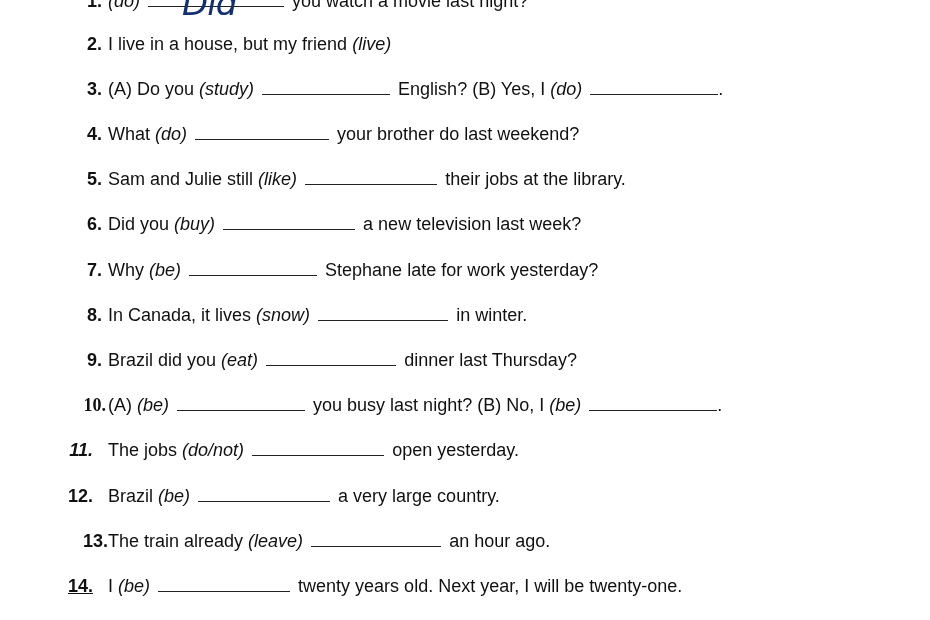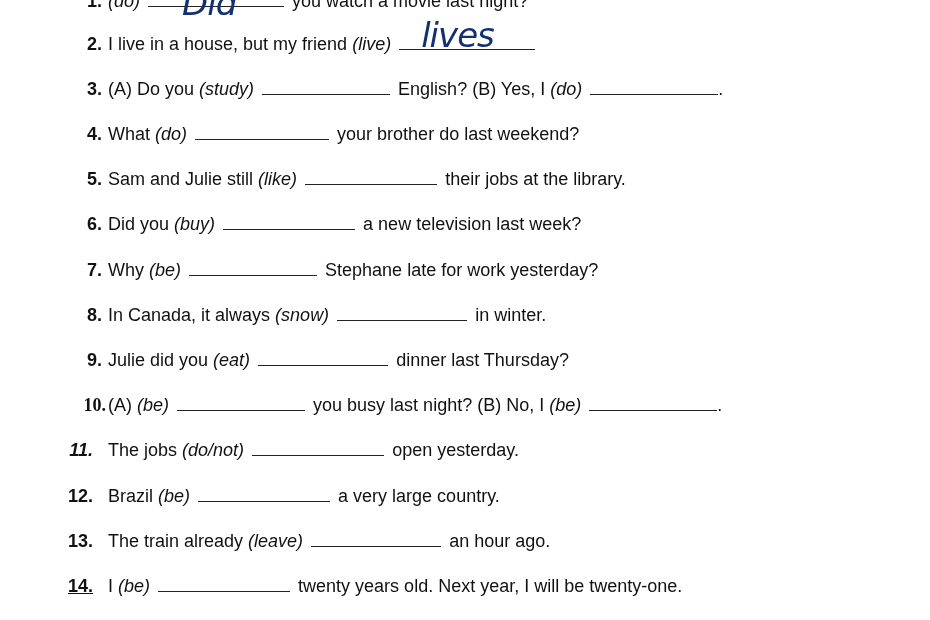--- a/index.html
+++ b/index.html
@@ -57,21 +57,20 @@
     <span class="blank" style="width:136px;"><span class="answer" style="left:34px;bottom:-14px;">Did</span></span>
     <span>you watch a movie last night?</span>
   </span>
 </div>
 
 <div class="item" style="top:31px;">
   <span class="num" style="left:62px;">2.</span>
   <span class="text">
     <span>I live in a house, but my friend</span>
     <span class="verb">(live)</span>
-    <span class="blank" style="width:136px;"><span class="answer">lives</span></span>
   </span>
 </div>
 
 <div class="item" style="top:76px;">
   <span class="num" style="left:62px;">3.</span>
   <span class="text">
     <span>(A) Do you</span>
     <span class="verb">(study)</span>
     <span class="blank" style="width:128px;"></span>
     <span>English?  (B) Yes, I</span>
@@ -116,31 +115,31 @@
     <span>Why</span>
     <span class="verb">(be)</span>
     <span class="blank" style="width:128px;"></span>
     <span>Stephane late for work yesterday?</span>
   </span>
 </div>
 
 <div class="item" style="top:302px;">
   <span class="num" style="left:62px;">8.</span>
   <span class="text">
-    <span>In Canada, it always</span>
+    <span>In Canada, it lives</span>
     <span class="verb">(snow)</span>
     <span class="blank" style="width:130px;"></span>
     <span>in winter.</span>
   </span>
 </div>
 
 <div class="item" style="top:347px;">
   <span class="num" style="left:62px;">9.</span>
   <span class="text">
-    <span>Julie did you</span>
+    <span>Brazil did you</span>
     <span class="verb">(eat)</span>
     <span class="blank" style="width:130px;"></span>
     <span>dinner last Thursday?</span>
   </span>
 </div>
 
 <div class="item" style="top:392px;">
   <span class="num" style="left:66px;font-family:Liberation Serif, serif;">10.</span>
   <span class="text">
     <span>(A)</span>
@@ -166,21 +165,21 @@
   <span class="num" style="left:53px;">12.</span>
   <span class="text">
     <span>Brazil</span>
     <span class="verb">(be)</span>
     <span class="blank" style="width:132px;"></span>
     <span>a very large country.</span>
   </span>
 </div>
 
 <div class="item" style="top:528px;">
-  <span class="num" style="left:53px;">13.</span>
+  <span class="num" style="left:68px;">13.</span>
   <span class="text">
     <span>The train already</span>
     <span class="verb">(leave)</span>
     <span class="blank" style="width:130px;"></span>
     <span>an hour ago.</span>
   </span>
 </div>
 
 <div class="item" style="top:573px;">
   <span class="num" style="left:53px;text-decoration:underline;">14.</span>

